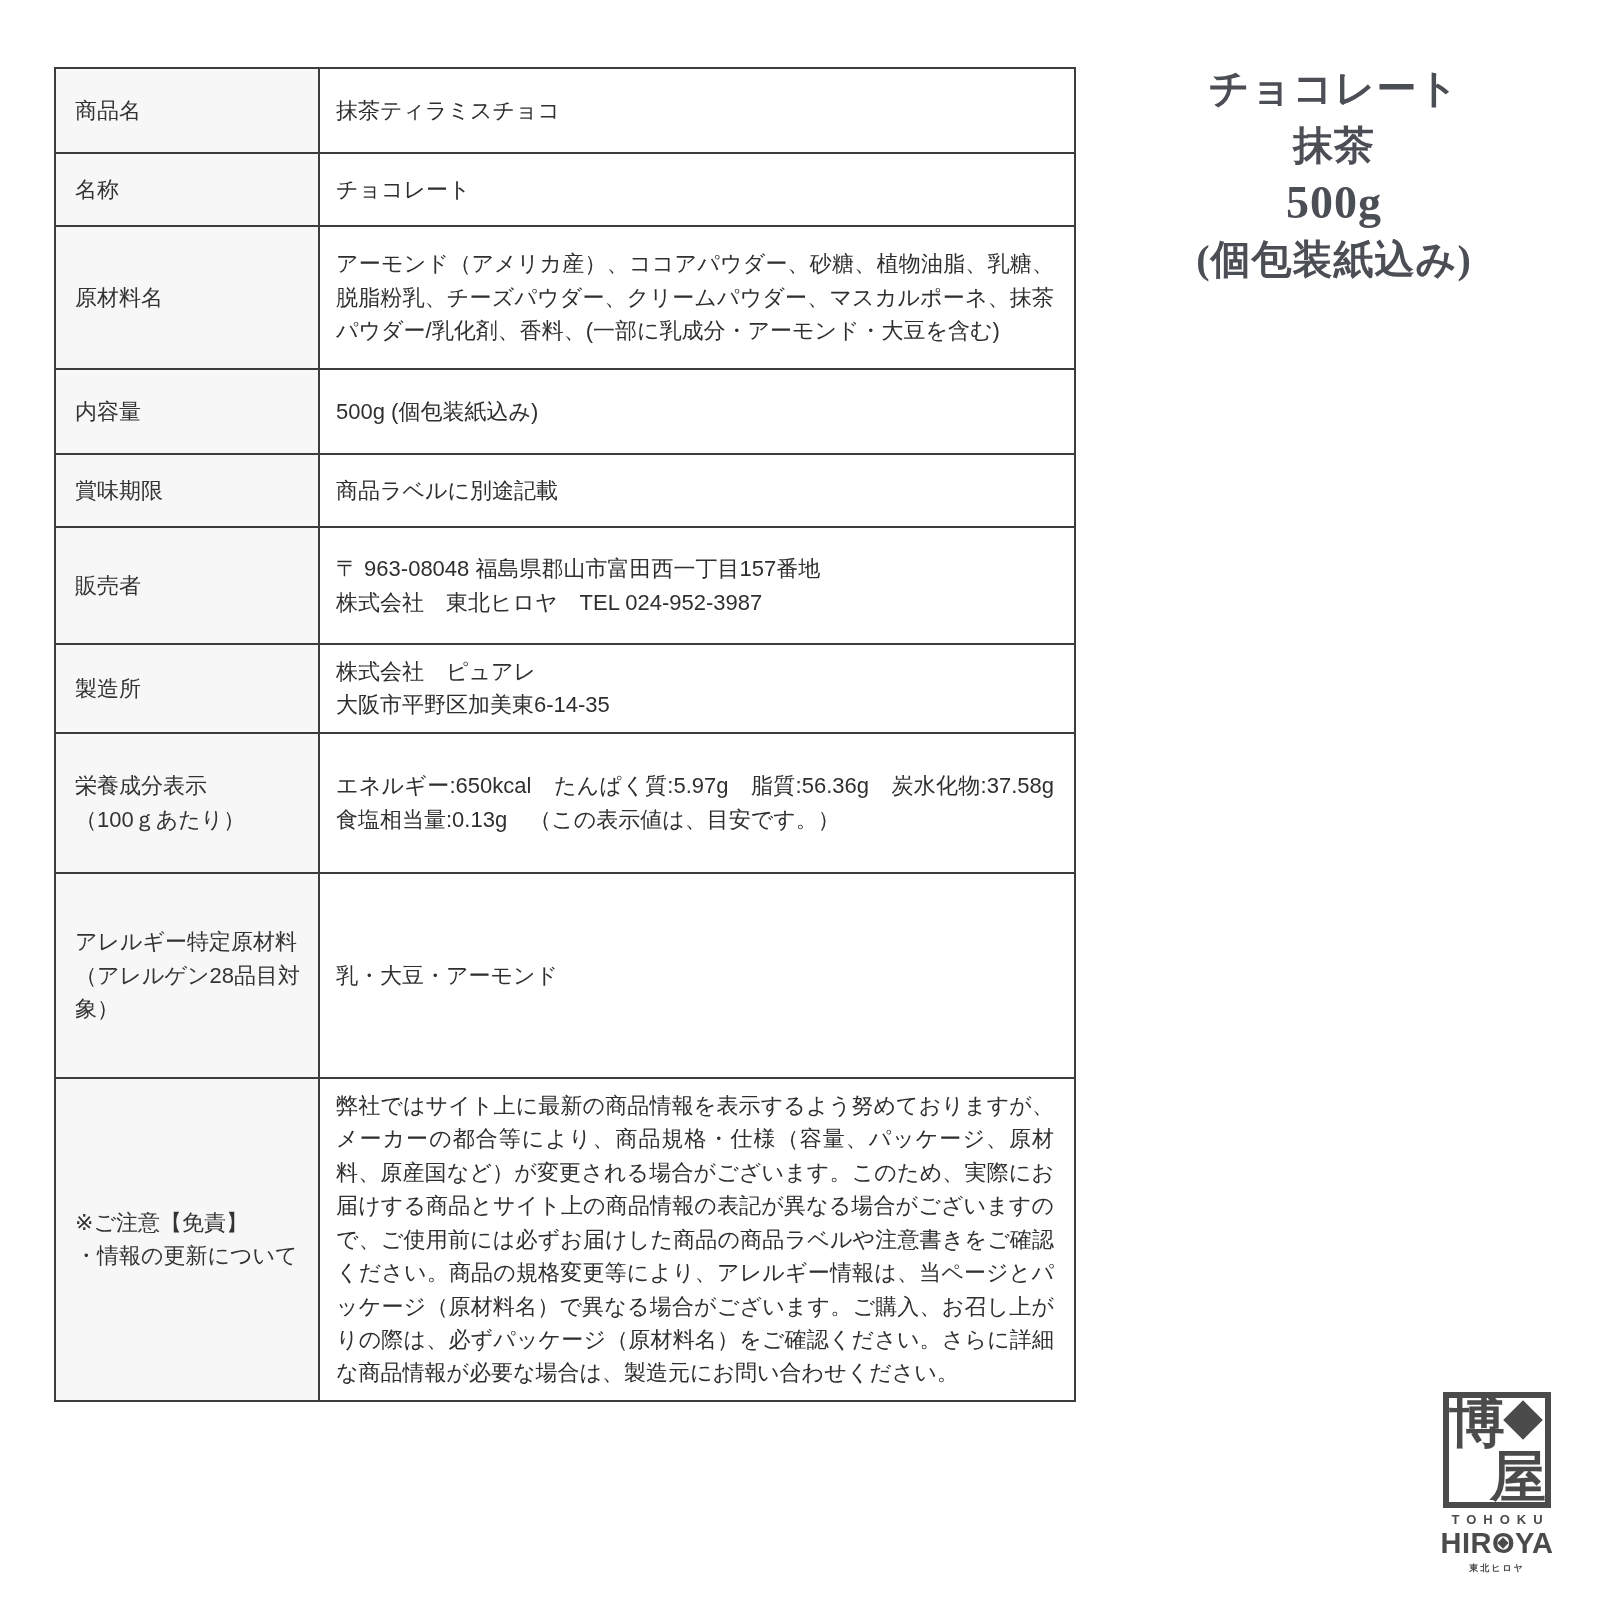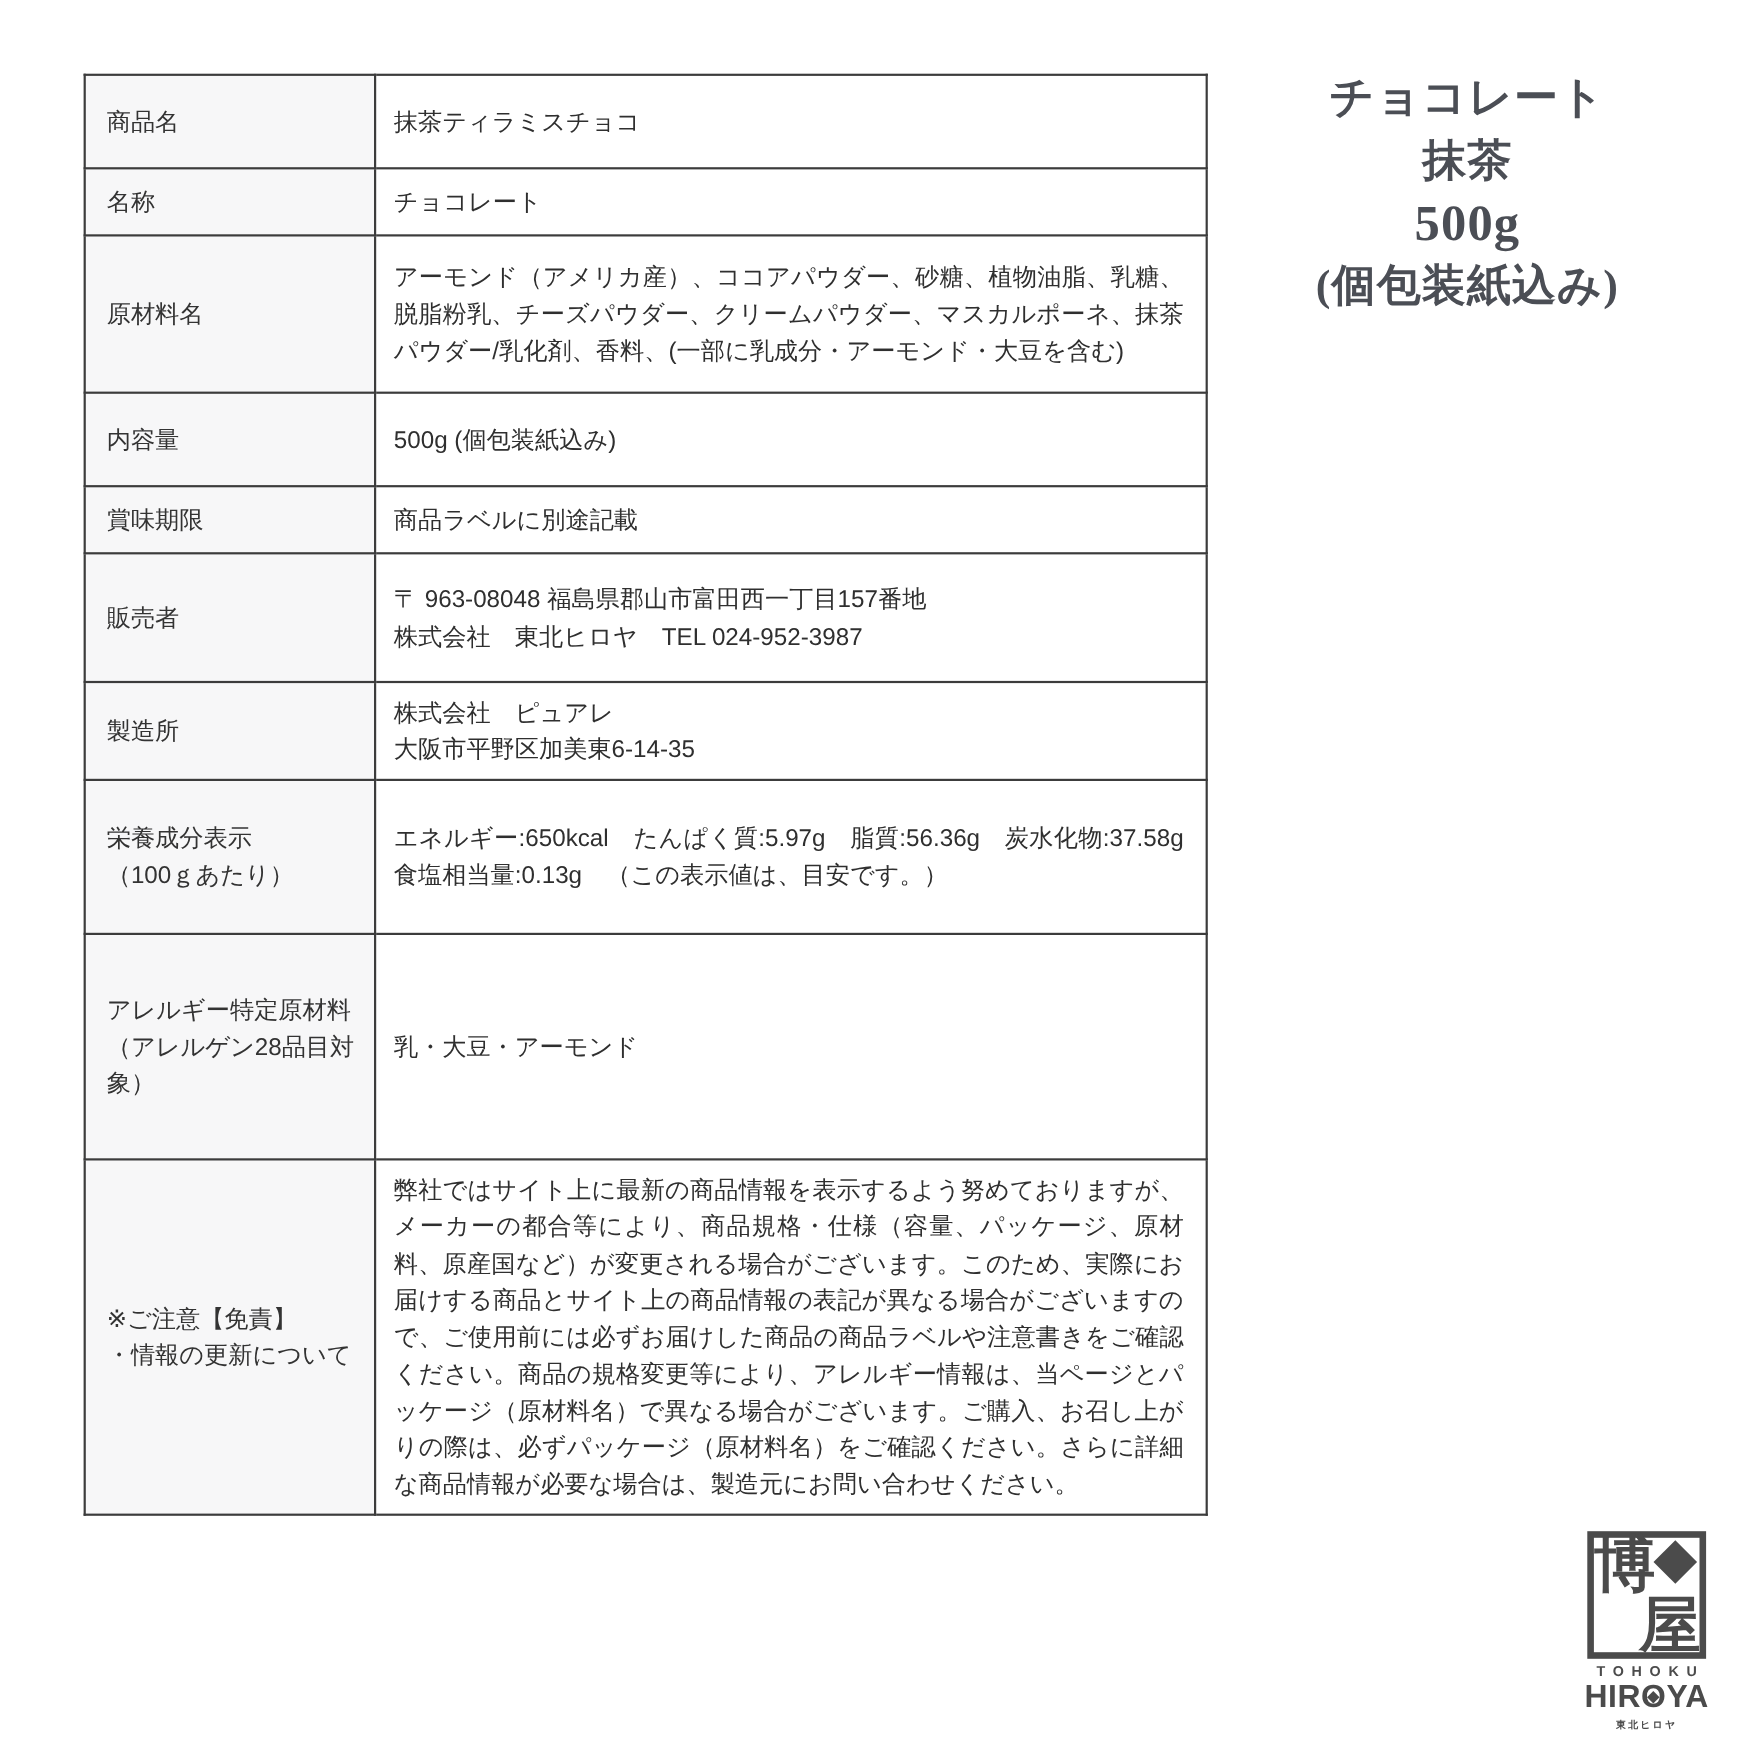--- a/index.html
+++ b/index.html
@@ -4,21 +4,21 @@
 <style>
   html,body{margin:0;padding:0;background:#ffffff;}
   body{
     width:1600px;height:1600px;position:relative;overflow:hidden;
     font-family:"Liberation Sans","DejaVu Sans",sans-serif;
     color:#303030;
     -webkit-font-smoothing:antialiased;
   }
   
   .spec-table{
-    position:absolute;left:76px;top:67px;
+    position:absolute;left:54px;top:67px;
     border-collapse:collapse;table-layout:fixed;
     width:1020px;
   }
   .spec-table th,.spec-table td{
     border:2px solid #3c3c3c;
     font-size:22px;
     line-height:1.52;
     vertical-align:middle;
     white-space:pre-line;
     font-weight:normal;
@@ -29,21 +29,21 @@
     padding:8px 14px 8px 19px;
     color:#333333;
   }
   .spec-table td{
     background:#ffffff;
     padding:10px 20px 10px 16px;
     text-align:justify;
     color:#2f2f2f;
     margin-left:40px;
   }
-  tr.rh85{height:85px;}  tr.rh87{height:61px;}  tr.rh143{height:143px;}
+  tr.rh85{height:85px;}  tr.rh87{height:73px;}  tr.rh143{height:143px;}
   tr.rh88{height:88px;}  tr.rh113{height:117px;} tr.rh116{height:84px;}
   tr.rh140{height:140px;border-radius:27px;} tr.rh205{height:205px;} tr.rh311{height:311px;}
   
   .product-title{
     position:absolute;left:1146px;top:60px;width:376px;
     text-align:center;
     font-family:"Liberation Serif","DejaVu Serif",serif;
     font-weight:bold;
     color:#4b4e55;
     font-size:40px;

